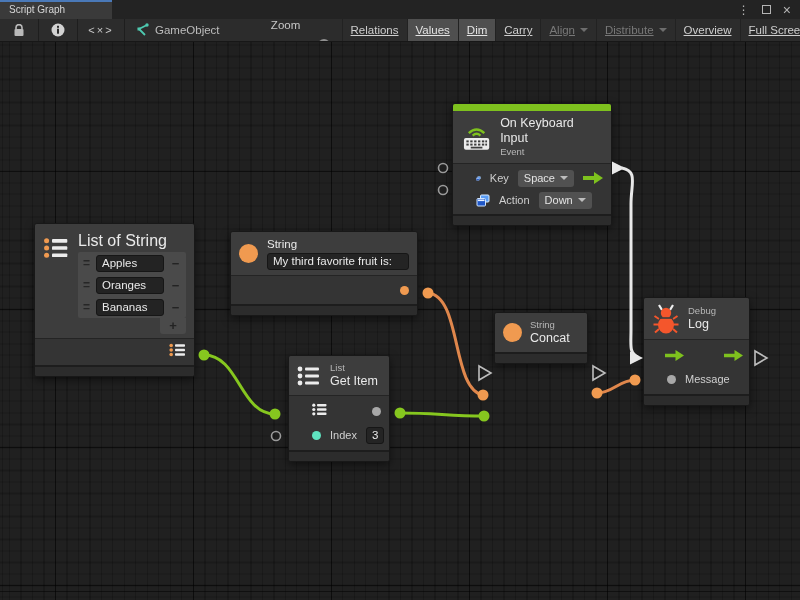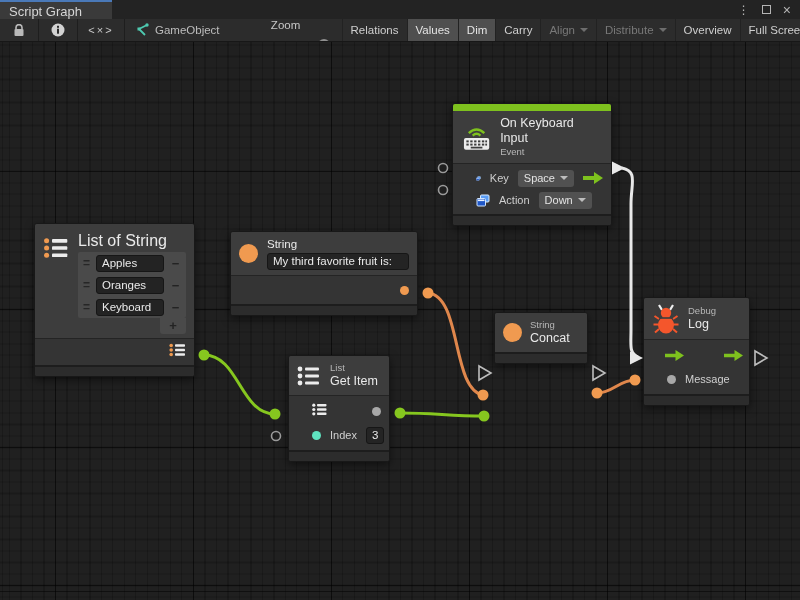--- a/index.html
+++ b/index.html
@@ -1,29 +1,29 @@
 <!DOCTYPE html>
 <html><head>
 <meta charset="utf-8">
 <style>
   html,body{margin:0;padding:0;background:#101010;}
   *{box-sizing:border-box;font-family:"Liberation Sans","DejaVu Sans",sans-serif;}
   .app{position:relative;width:800px;height:600px;overflow:hidden;background:#1f1f1f;}
 
   
   .titlebar{position:absolute;left:0;top:0;width:800px;height:19px;background:#232323;display:flex;align-items:stretch;}
-  .tab{width:112px;background:#3a3a3a;border-top:2px solid #4a79b8;color:#d6d6d6;font-size:13px;padding:2px 0 0 9px;}
+  .tab{width:112px;background:#3a3a3a;border-top:2px solid #4a79b8;color:#d6d6d6;font-size:10px;padding:2px 0 0 9px;}
   .win-controls{margin-left:auto;display:flex;align-items:center;gap:12px;padding-right:9px;color:#b5b5b5;}
   .kebab{font-size:12px;line-height:12px;}
   .restore-box{width:9px;height:9px;border:1.5px solid #b5b5b5;display:inline-block;}
   .close-x{font-size:14px;line-height:12px;}
 
   
   .toolbar{position:absolute;left:0;top:19px;width:800px;height:23px;background:#2c2c2c;border-bottom:1px solid #171717;display:flex;align-items:stretch;font-size:11.5px;color:#cfcfcf;overflow:hidden;}
-  .tb-btn{display:flex;align-items:center;justify-content:center;padding:0 8px;flex-shrink:0;white-space:nowrap;}
+  .tb-btn{display:flex;align-items:center;justify-content:center;padding:0 8px;flex-shrink:0;white-space:nowrap;text-decoration:underline;}
   .tb-sep{width:1px;background:#1e1e1e;flex-shrink:0;}
   .tb-left{display:flex;align-items:stretch;}
   .icon-btn{width:38px;display:flex;align-items:center;justify-content:center;}
   .code-glyph{letter-spacing:2px;color:#c8c8c8;font-size:11px;}
   .go-chip{display:flex;align-items:center;gap:6px;padding:0 10px;color:#bdbdbd;}
   .zoom-area{display:flex;align-items:center;gap:8px;padding:0 10px;color:#c7c7c7;flex-direction:column;}
   .slider{position:relative;width:92px;height:12px;}
   .slider .track{position:absolute;left:0;right:0;top:5px;height:2px;background:#6a6a6a;}
   .slider .handle{position:absolute;right:2px;top:0;width:12px;height:12px;border-radius:50%;background:#8f8f8f;}
   .tb-right{margin-left:auto;display:flex;align-items:stretch;}
@@ -233,21 +233,21 @@
               <span class="lfield">Apples</span>
               <span class="lminus">−</span>
             </div>
             <div class="lrow">
               <span class="lhandle">=</span>
               <span class="lfield">Oranges</span>
               <span class="lminus">−</span>
             </div>
             <div class="lrow">
               <span class="lhandle">=</span>
-              <span class="lfield">Keyboard</span>
+              <span class="lfield">Bananas</span>
               <span class="lminus">−</span>
             </div>
           </div>
           <div class="plusrow">
             <div class="plusbtn">+</div>
           </div>
         </div>
       </div>
       <div class="n-ports">
         <div class="prow" style="height:20px;">

